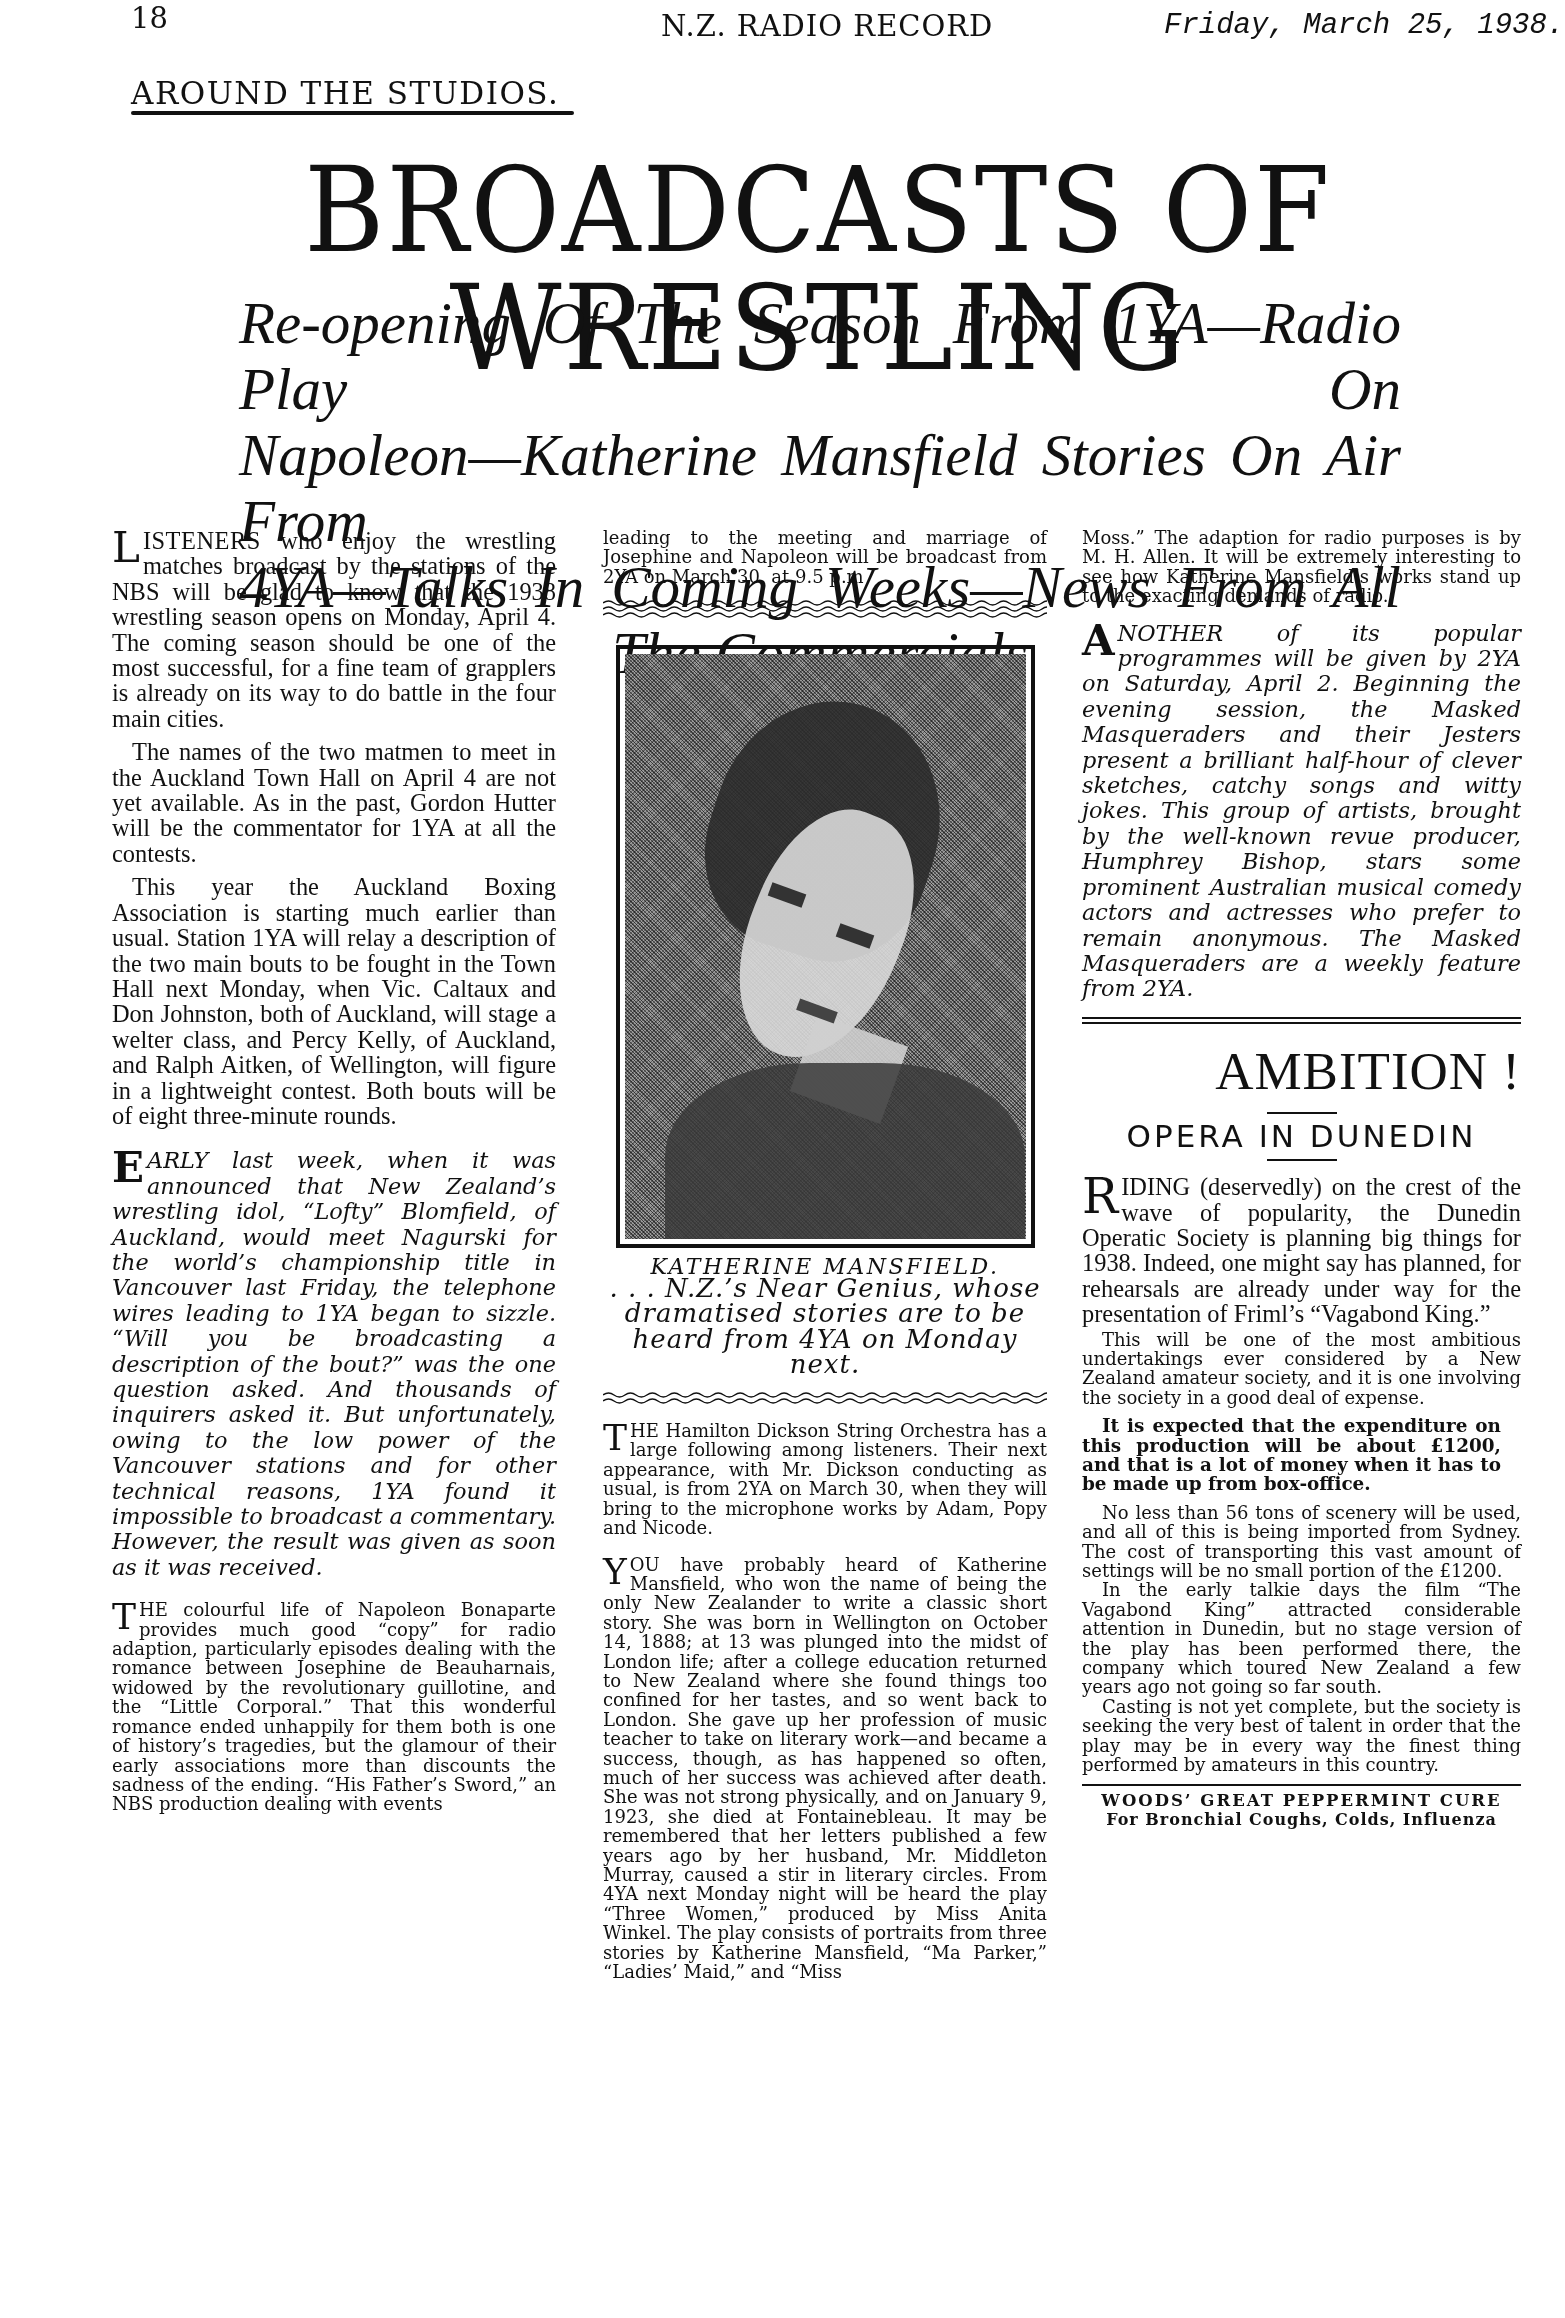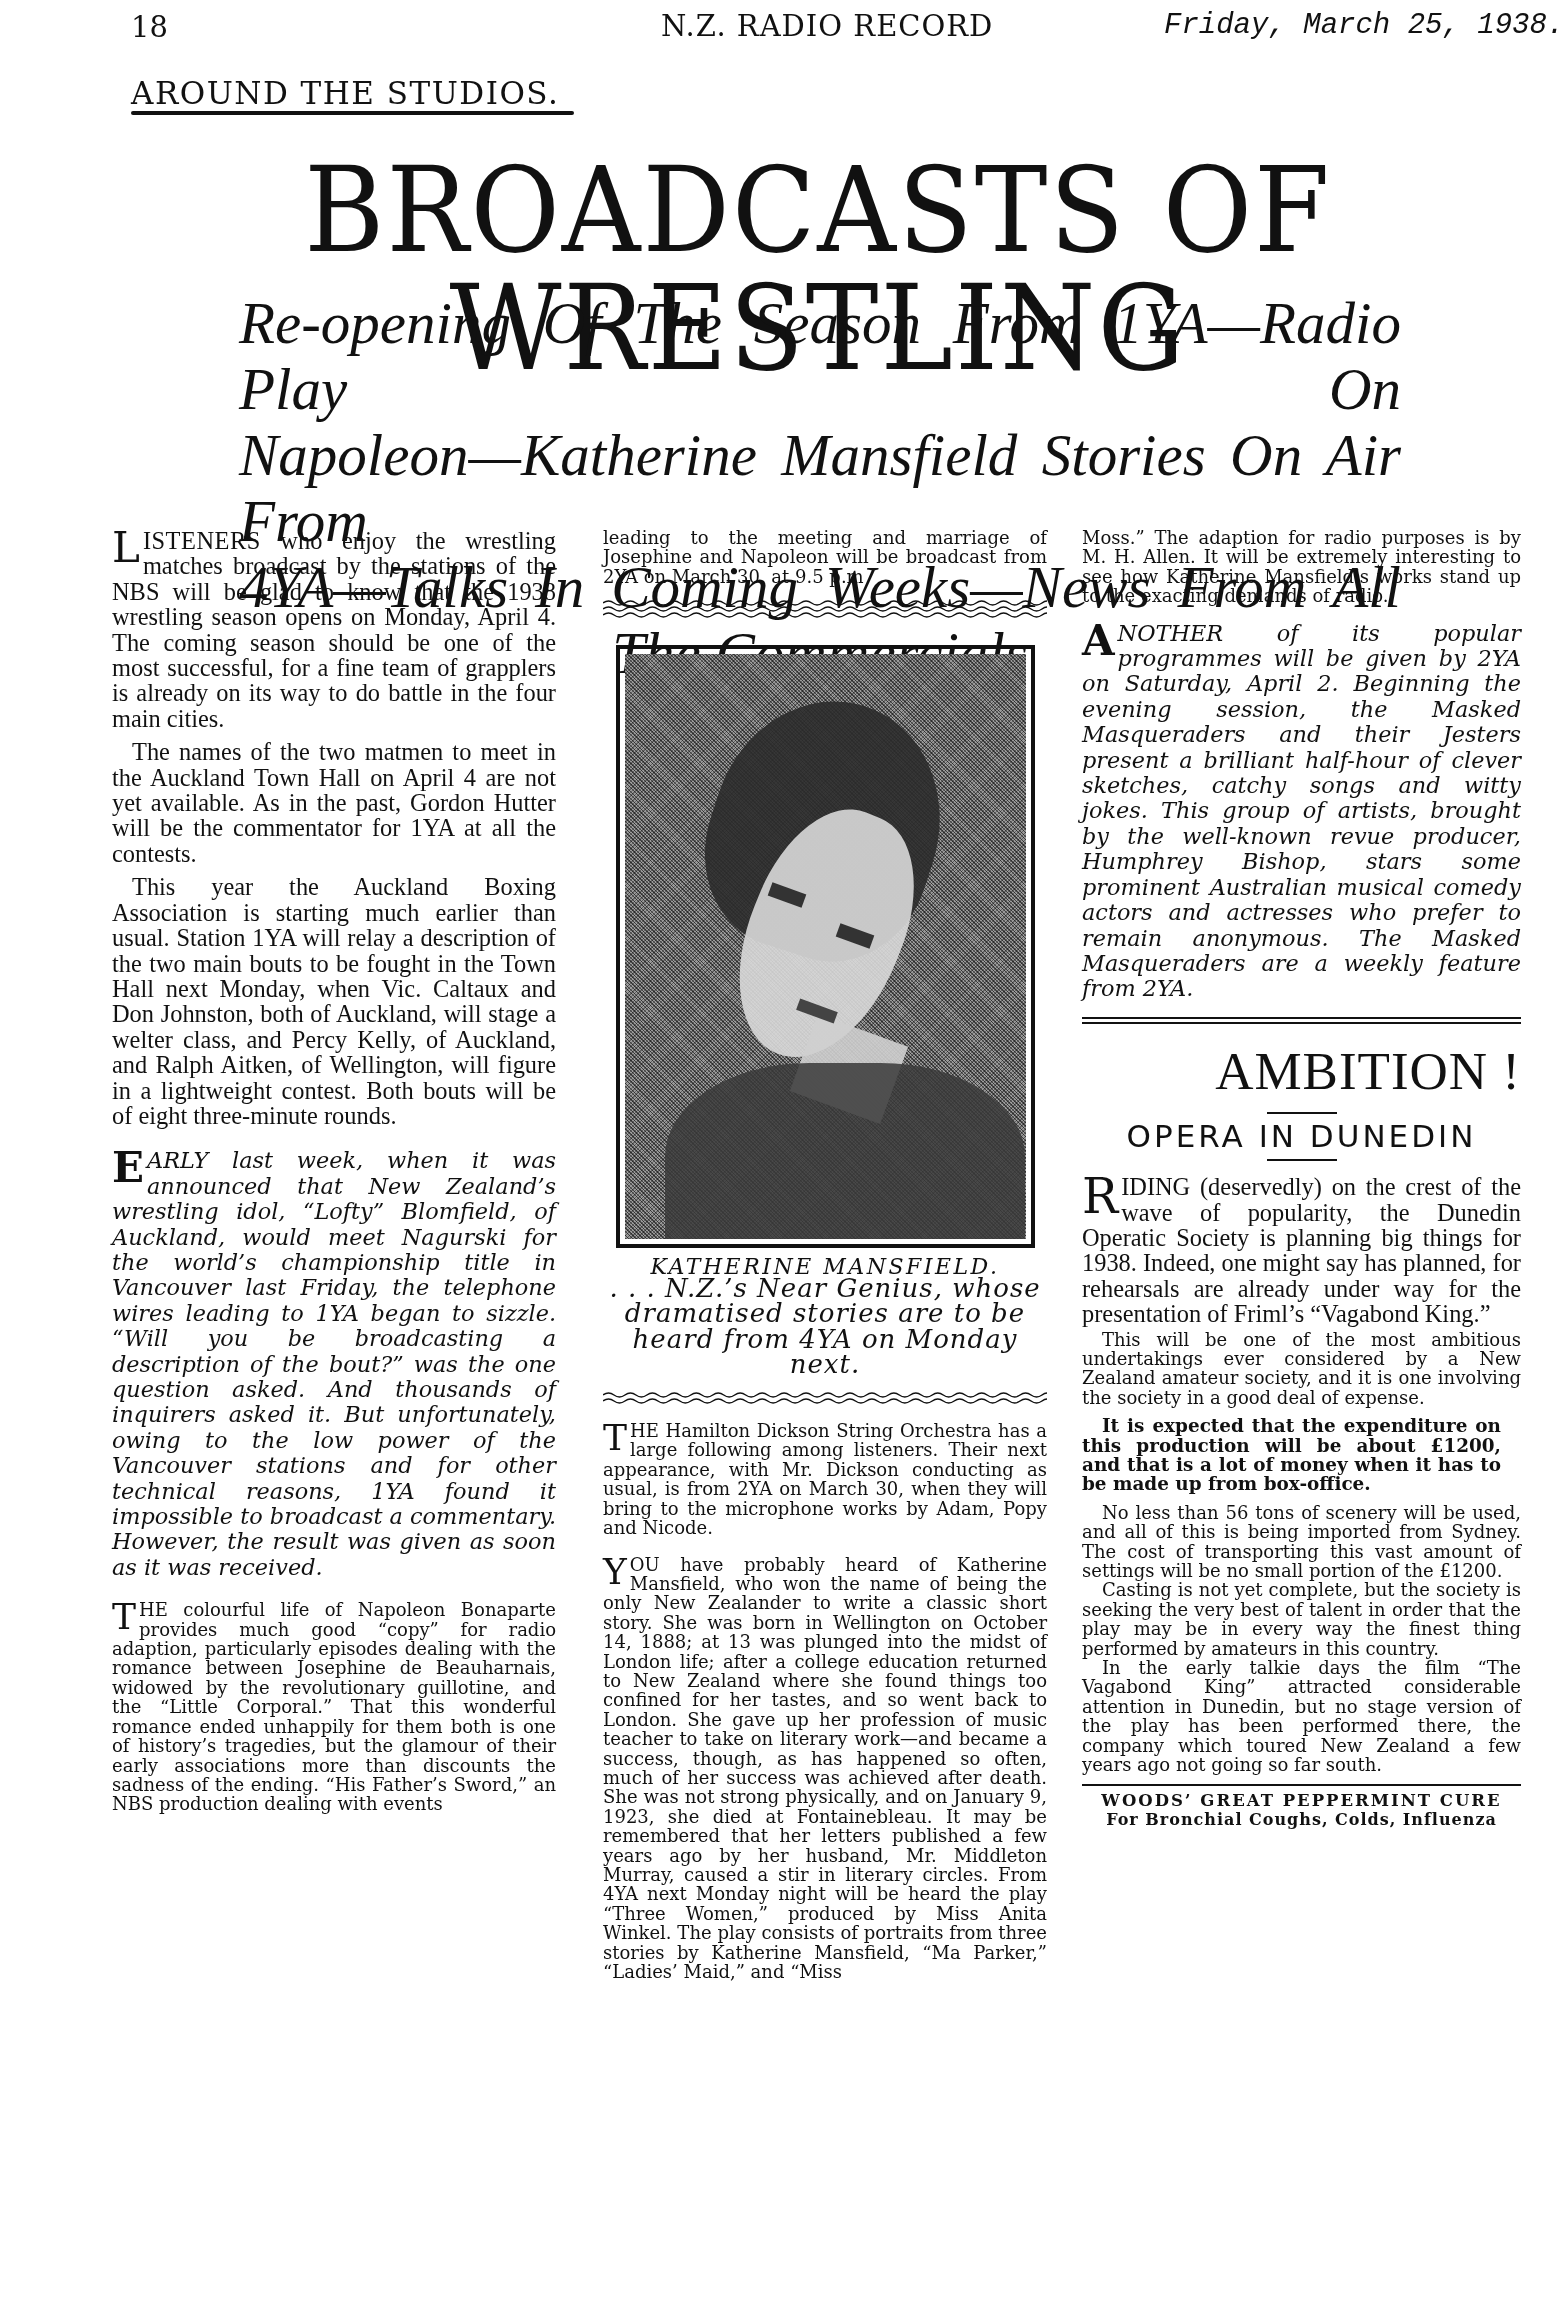--- a/index.html
+++ b/index.html
@@ -2,21 +2,21 @@
 <html style="font-size:8px"><head>
 <meta charset="utf-8">
 <style>
   html, body { margin: 0; padding: 0; background: #ffffff; }
   body {
     width: 1565px; height: 2319px; position: relative; overflow: hidden;
     font-family: "DejaVu Serif", "Liberation Serif", serif; color: #111;
   }
   .abs { position: absolute; }
   
-  #page-num { left: 131px; top: 10px; font-size: 29px; font-family: "DejaVu Serif", serif; }
+  #page-num { left: 131px; top: 1px; font-size: 29px; font-family: "DejaVu Serif", serif; }
   #masthead { left: 661px; top: 9px; font-size: 29px; letter-spacing: 1px; font-family: "DejaVu Serif", serif; }
   #issue-date { left: 1164px; top: 9px; font-size: 29px; font-style: italic; font-family: Liberation Mono, monospace; }
   #section-label { left: 131px; top: 75px; font-size: 31px; letter-spacing: 1.5px; }
   #section-rule { left: 131px; top: 111px; width: 443px; height: 4px; background: #111; border-radius: 2px; }
 
   
   #headline {
     left: 125px; top: 152px; width: 1386px; text-align: center;
     font-family: "DejaVu Serif", serif; font-size: 109px; line-height: 1; font-weight: 400;
     letter-spacing: 2px; transform: scaleY(1.08); transform-origin: top;
@@ -180,20 +180,20 @@
   <div class="short-rule"></div>
   <div class="opera">OPERA IN DUNEDIN</div>
   <div class="short-rule"></div>
 
   <p class="dropcap-para dunedin-body">
     <span class="drop" style="font-size:48px;line-height:40px">R</span><span>IDING</span><span> (deservedly) on the crest of the wave of popularity, the Dunedin Operatic Society is planning big things for 1938. Indeed, one might say has planned, for rehearsals are already under way for the presentation of Friml’s “Vagabond King.”</span>
   </p>
   <p class="indent" style="margin-top:3px !important">This will be one of the most ambitious undertakings ever considered by a New Zealand amateur society, and it is one involving the society in a good deal of expense.</p>
   <p class="bold-block">It is expected that the expenditure on this production will be about £1200, and that is a lot of money when it has to be made up from box-office.</p>
   <p class="indent">No less than 56 tons of scenery will be used, and all of this is being imported from Sydney. The cost of transporting this vast amount of settings will be no small portion of the £1200.</p>
+  <p class="indent">In the early talkie days the film “The Vagabond King” attracted considerable attention in Dunedin, but no stage version of the play has been performed there, the company which toured New Zealand a few years ago not going so far south.</p>
   <p class="indent">Casting is not yet complete, but the society is seeking the very best of talent in order that the play may be in every way the finest thing performed by amateurs in this country.</p>
-  <p class="indent">In the early talkie days the film “The Vagabond King” attracted considerable attention in Dunedin, but no stage version of the play has been performed there, the company which toured New Zealand a few years ago not going so far south.</p>
 
   <div class="ad-rule"></div>
   <div class="ad-line1">WOODS’ GREAT PEPPERMINT CURE</div>
   <div class="ad-line2">For Bronchial Coughs, Colds, Influenza</div>
 </div>
 
 
 </body></html>

